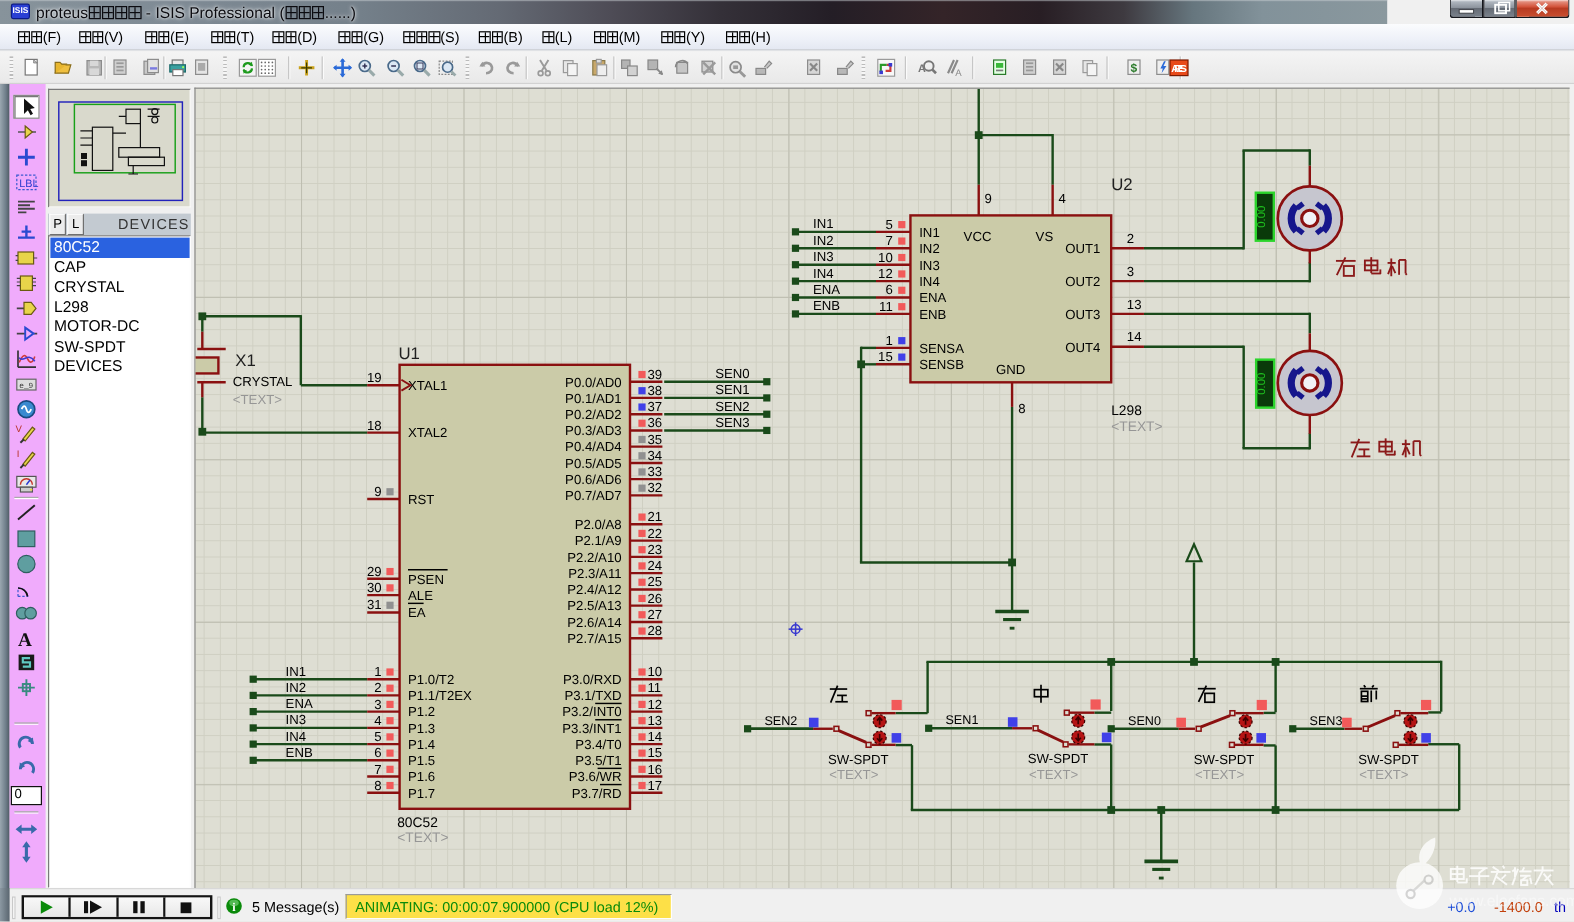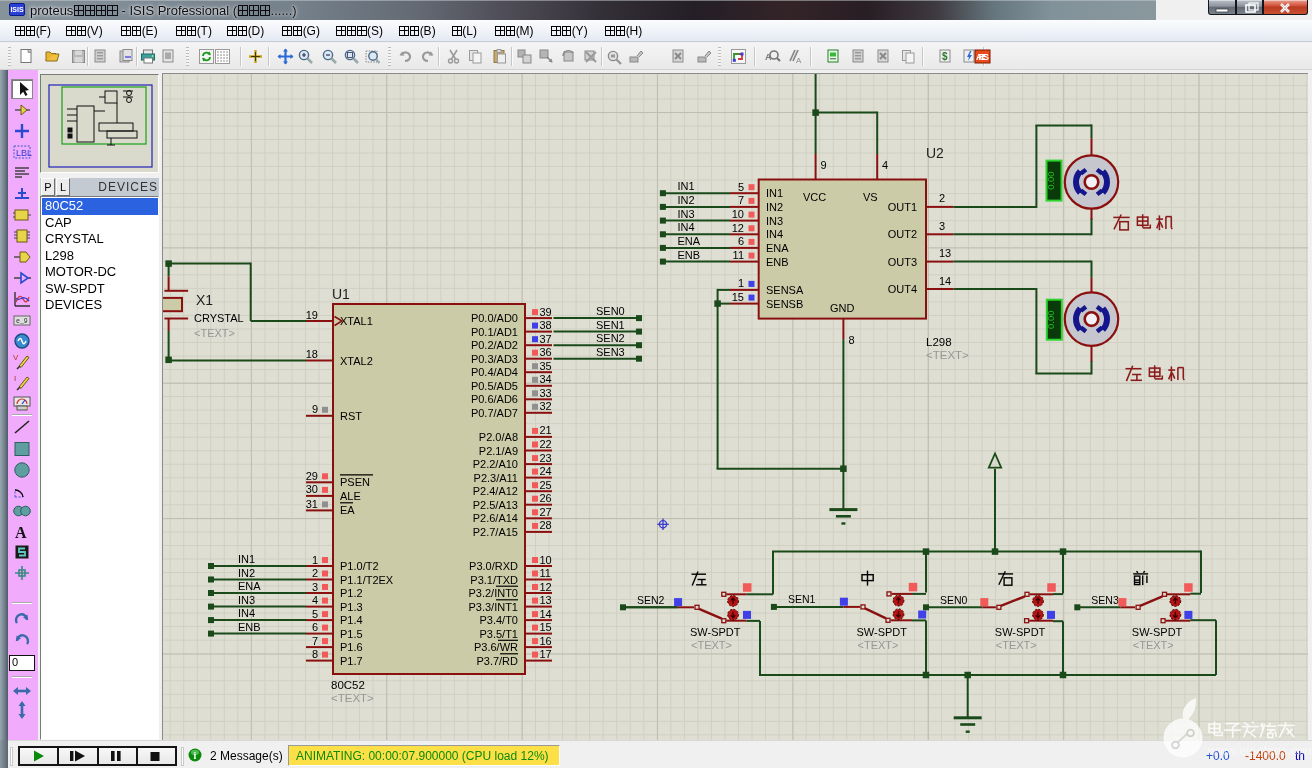--- a/index.html
+++ b/index.html
@@ -986,21 +986,21 @@
           </svg>
         </div>
 </div>
       <div class="sgrip" style="left:181px"></div>
       <svg style="position:absolute;left:188px;top:7px" width="15" height="15">
         <circle cx="7" cy="7" r="6.5" fill="#0a8a0a"></circle>
         <circle cx="7" cy="7" r="6.5" fill="url(#)" opacity="0"></circle>
         <ellipse cx="7" cy="4.4" rx="4" ry="2.6" fill="#6ac86a" opacity="0.75"></ellipse>
         <text x="7" y="11" font-size="10" fill="#fff" text-anchor="middle" font-weight="bold" font-family="Liberation Serif">i</text>
       </svg>
-      <div style="position:absolute;left:210px;top:8px;color:#000">2 Message(s)</div>
+      <div style="position:absolute;left:210px;top:8px;color:#000">5 Message(s)</div>
       <div class="spanel" style="left:288px;width:272px">
         <span style="position:absolute;left:7px;top:3px;color:#0a8a0a;white-space:nowrap">ANIMATING: 00:00:07.900000 (CPU load 12%)</span>
       </div>
       <div style="position:absolute;left:1206px;top:8px;color:#1d4ed8">+0.0</div>
       <div style="position:absolute;left:1245px;top:8px;color:#c2410c">-1400.0</div>
       <div style="position:absolute;left:1295px;top:8px;color:#0000bb">th</div>
     </div>
   <div class="abs" id="sframe"></div>
   <svg class="abs" id="wmark" width="1312" height="768">
       <g opacity="0.78">

